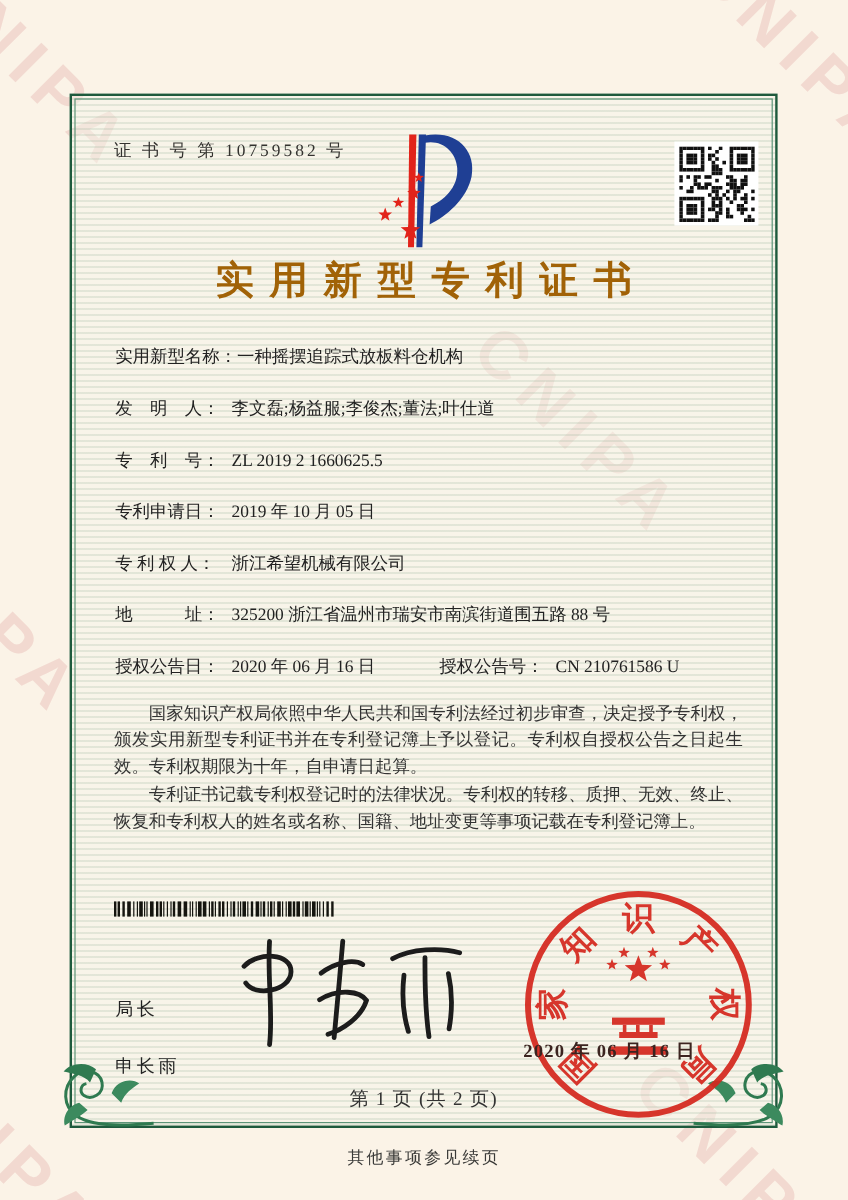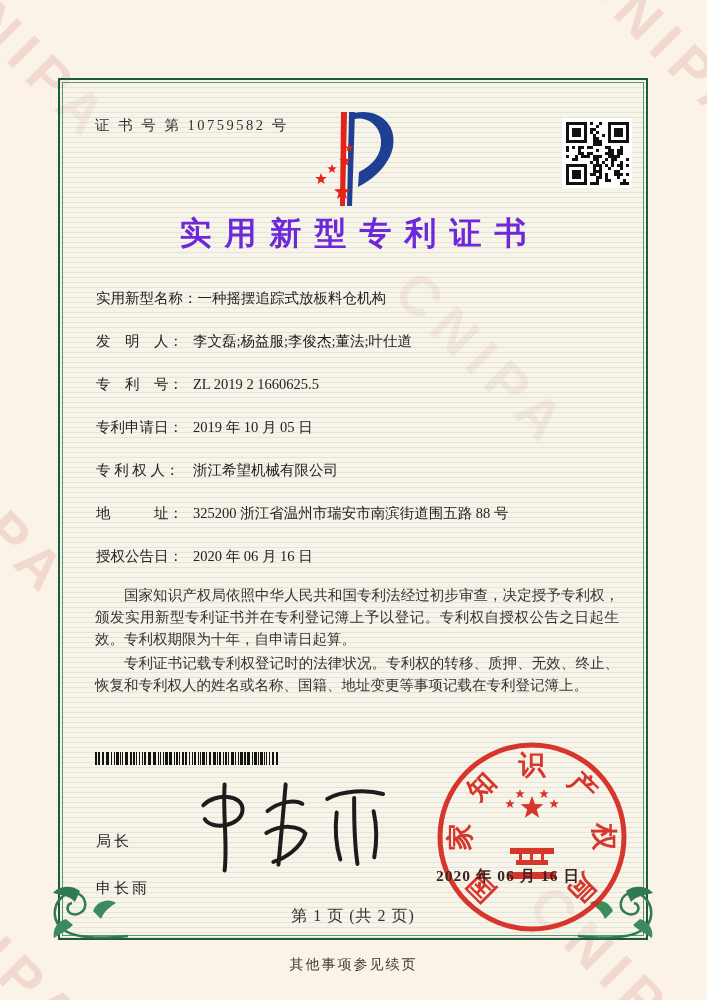--- a/index.html
+++ b/index.html
@@ -22,21 +22,21 @@
     background:
       repeating-linear-gradient(0deg,rgba(140,172,146,.20) 0 1px,rgba(0,0,0,0) 1px 5px),
       rgba(244,246,236,.45);
   }
   .frame-inner{position:absolute;inset:2px;border:1px solid #5d9478;}
   .z3{position:absolute;z-index:3;}
   .cert-no{left:95px;top:116px;font-size:14.5px;letter-spacing:2.5px;color:#33322f;}
   .qr-box{left:562px;top:118px;width:70px;height:70px;background:#fff;display:flex;align-items:center;justify-content:center;}
   .logo{left:296px;top:103px;width:115px;height:115px;}
   .title{
-    left:58px;top:212px;width:590px;text-align:center;color:#6d28d9;
+    left:58px;top:212px;width:590px;text-align:center;color:#a16207;
     font-size:32px;font-weight:bold;letter-spacing:13px;padding-left:13px;box-sizing:border-box;border-radius:14px;
   }
   .fields{left:96px;top:288px;width:524px;font-size:14.5px;color:#222;}
   .frow{margin-bottom:22px;line-height:21px;}
   .lbl{display:inline-block;min-width:97px;}
   .grant{position:relative;}
   .pair2{position:absolute;left:270px;top:0;}
   .paras{left:95px;top:584px;width:524px;font-size:14.5px;line-height:22px;color:#333;text-align:justify;}
   .paras p{margin:0 0 2px 0;text-indent:2em;}
   .barcode{left:95px;top:751px;width:188px;height:13px;}
@@ -293,20 +293,21 @@
 
 <div class="z3 fields">
   <div class="frow"><span class="lbl">实用新型名称：</span><span>一种摇摆追踪式放板料仓机构</span></div>
   <div class="frow"><span class="lbl">发　明　人：</span><span>李文磊;杨益服;李俊杰;董法;叶仕道</span></div>
   <div class="frow"><span class="lbl">专　利　号：</span><span>ZL 2019 2 1660625.5</span></div>
   <div class="frow"><span class="lbl">专利申请日：</span><span>2019 年 10 月 05 日</span></div>
   <div class="frow"><span class="lbl">专 利 权 人：</span><span>浙江希望机械有限公司</span></div>
   <div class="frow"><span class="lbl">地　　　址：</span><span>325200 浙江省温州市瑞安市南滨街道围五路 88 号</span></div>
   <div class="frow grant">
     <span><span class="lbl">授权公告日：</span><span>2020 年 06 月 16 日</span></span>
+    <span class="pair2"><span class="lbl">授权公告号：</span><span>CN 210761586 U</span></span>
   </div>
 </div>
 
 <div class="z3 paras">
   <p>国家知识产权局依照中华人民共和国专利法经过初步审查，决定授予专利权，颁发实用新型专利证书并在专利登记簿上予以登记。专利权自授权公告之日起生效。专利权期限为十年，自申请日起算。</p>
   <p>专利证书记载专利权登记时的法律状况。专利权的转移、质押、无效、终止、恢复和专利权人的姓名或名称、国籍、地址变更等事项记载在专利登记簿上。</p>
 </div>
 
 <div class="z3 barcode">
   <svg id="barcode-svg" width="188" height="13" viewBox="0 0 188 13">

